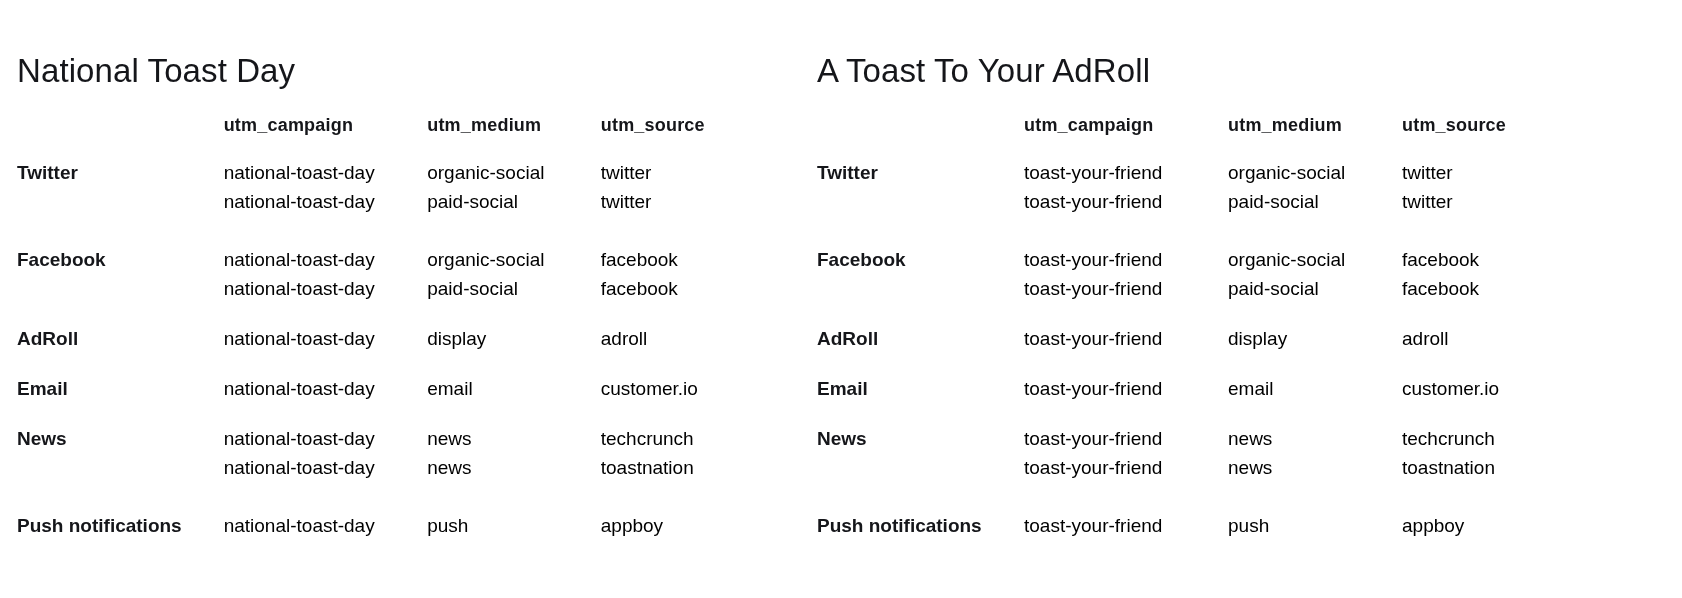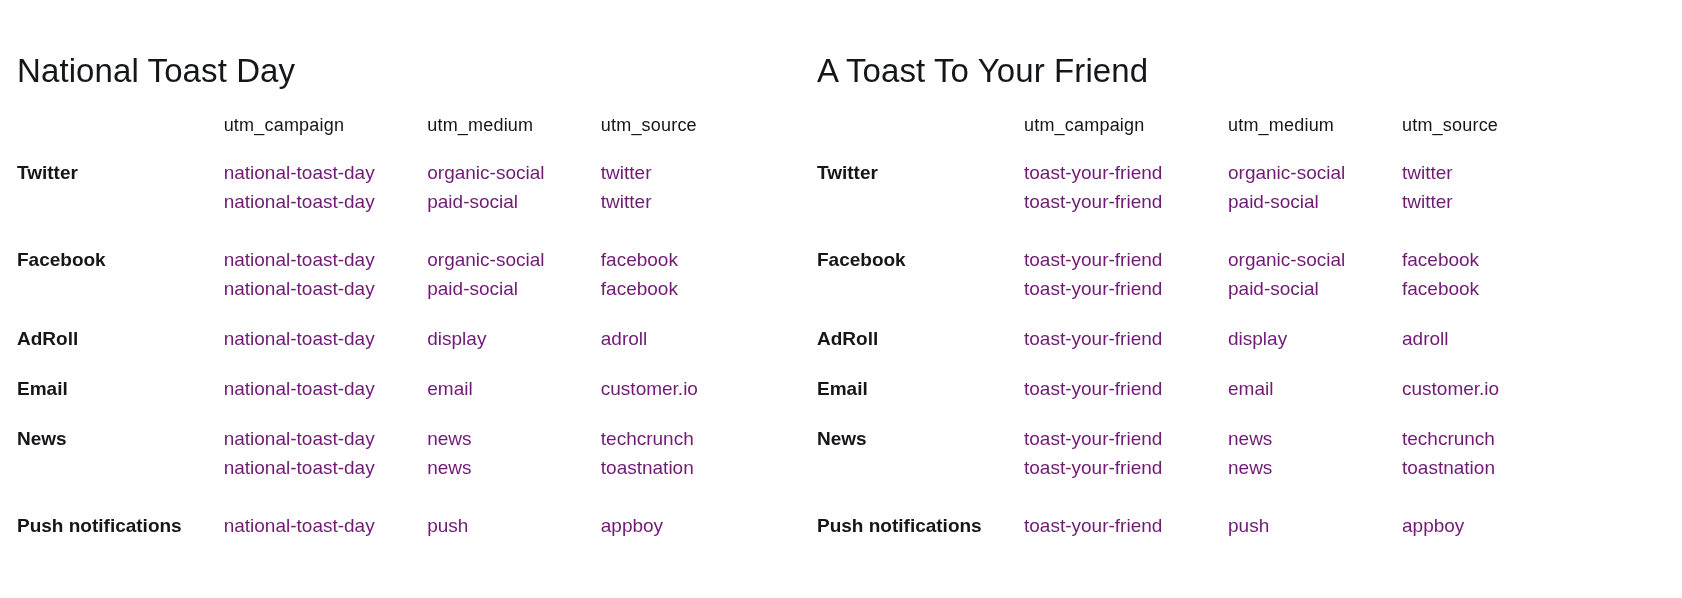--- a/index.html
+++ b/index.html
@@ -62,34 +62,34 @@
   }
 
   
   .col-label  { width: 207px; }
   .col-camp   { width: 204px; }
   .col-med    { width: 174px; }
   .col-src    { width: 200px; }
 
   .utm-table thead th {
     height: 47px;
-    font-weight: 400;
+    font-weight: 700;
     color: #15161a;
     font-size: 18px;
     letter-spacing: 0.2px;
   }
   .utm-table thead th.col-label { font-weight: 700; }
 
   .row-label {
     font-weight: 700;
     color: #15161a;
     font-size: 19px;
   }
   .cell-value {
-    color: #701a75;
+    color: #000000;
     font-weight: 400;
   }
 
   .subline { display: block; height: 29px; line-height: 29px; }
 
   
   tbody tr.group-row > td { padding-bottom: 0px; margin-top: 24px; }
   tbody tr.spacer-row > td { height: 29px; line-height: 29px; font-size: 0; }
   tbody tr.spacer-small > td { height: 21px; line-height: 21px; font-size: 0; }
 </style>
@@ -217,21 +217,21 @@
           <td class="cell-value">
             <span class="subline">appboy</span>
           </td>
         </tr>
 
       </tbody>
     </table>
   </section>
 
   <section class="panel panel-right">
-    <h1 class="panel-title">A Toast To Your Friend</h1>
+    <h1 class="panel-title">A Toast To Your AdRoll</h1>
     <table class="utm-table">
       <colgroup>
         <col class="col-label">
           <col class="col-camp">
           <col class="col-med">
           <col class="col-src">
       </colgroup>
       <thead>
         <tr>
           <th class="col-label"></th>

